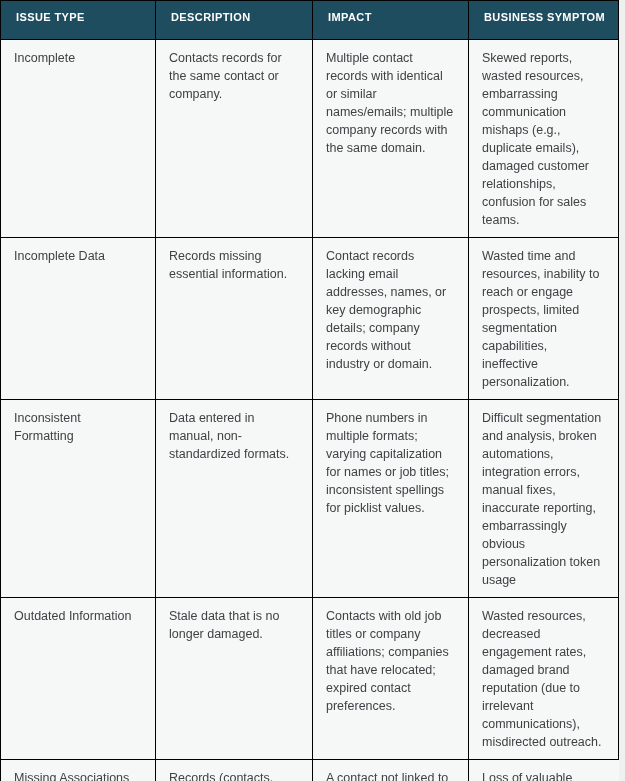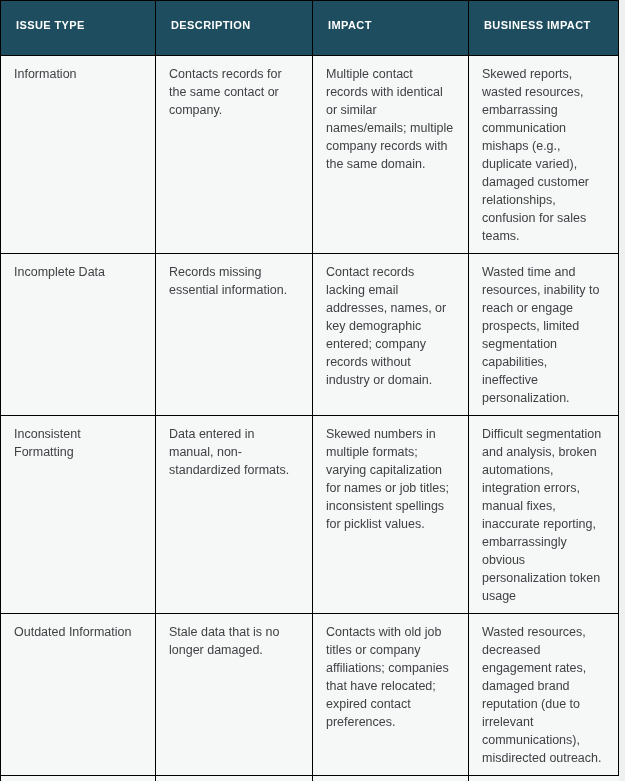--- a/index.html
+++ b/index.html
@@ -31,21 +31,21 @@
     color: #ffffff;
     font-size: 11px;
     font-weight: bold;
     letter-spacing: 0.4px;
     text-align: left;
     vertical-align: middle;
     padding: 0 8px 6px 15px;
     border: 1px solid #000000;
     box-sizing: border-box;
   }
-  thead tr { height: 55px; }
+  thead tr { height: 39px; }
 
   table.issues td {
     background: #f6f7f7;
     color: #3f4245;
     font-size: 12.5px;
     line-height: 18px;
     vertical-align: top;
     text-align: left;
     padding: 9px 12px 8px 13px;
     border: 1px solid #000000;
@@ -72,40 +72,40 @@
       <col class="c1">
         <col class="c2">
         <col class="c3">
         <col class="c4">
     </colgroup>
     <thead>
       <tr>
         <th>ISSUE TYPE</th>
         <th>DESCRIPTION</th>
         <th>IMPACT</th>
-        <th>BUSINESS IMPACT</th>
+        <th>BUSINESS SYMPTOM</th>
       </tr>
     </thead>
     <tbody>
       <tr>
-        <td>Information</td>
+        <td>Incomplete</td>
         <td>Contacts records for the same contact or company.</td>
         <td>Multiple contact records with identical or similar names/emails; multiple company records with the same domain.</td>
-        <td>Skewed reports, wasted resources, embarrassing communication mishaps (e.g., duplicate varied), damaged customer relationships, confusion for sales teams.</td>
+        <td>Skewed reports, wasted resources, embarrassing communication mishaps (e.g., duplicate emails), damaged customer relationships, confusion for sales teams.</td>
       </tr>
       <tr>
         <td>Incomplete Data</td>
         <td>Records missing essential information.</td>
-        <td>Contact records lacking email addresses, names, or key demographic entered; company records without industry or domain.</td>
+        <td>Contact records lacking email addresses, names, or key demographic details; company records without industry or domain.</td>
         <td>Wasted time and resources, inability to reach or engage prospects, limited segmentation capabilities, ineffective personalization.</td>
       </tr>
       <tr>
         <td>Inconsistent Formatting</td>
         <td>Data entered in manual, non-standardized formats.</td>
-        <td>Skewed numbers in multiple formats; varying capitalization for names or job titles; inconsistent spellings for picklist values.</td>
+        <td>Phone numbers in multiple formats; varying capitalization for names or job titles; inconsistent spellings for picklist values.</td>
         <td>Difficult segmentation and analysis, broken automations, integration errors, manual fixes, inaccurate reporting, embarrassingly obvious personalization token usage</td>
       </tr>
       <tr>
         <td>Outdated Information</td>
         <td>Stale data that is no longer damaged.</td>
         <td>Contacts with old job titles or company affiliations; companies that have relocated; expired contact preferences.</td>
         <td>Wasted resources, decreased engagement rates, damaged brand reputation (due to irrelevant communications), misdirected outreach.</td>
       </tr>
       <tr>
         <td>Missing Associations</td>

